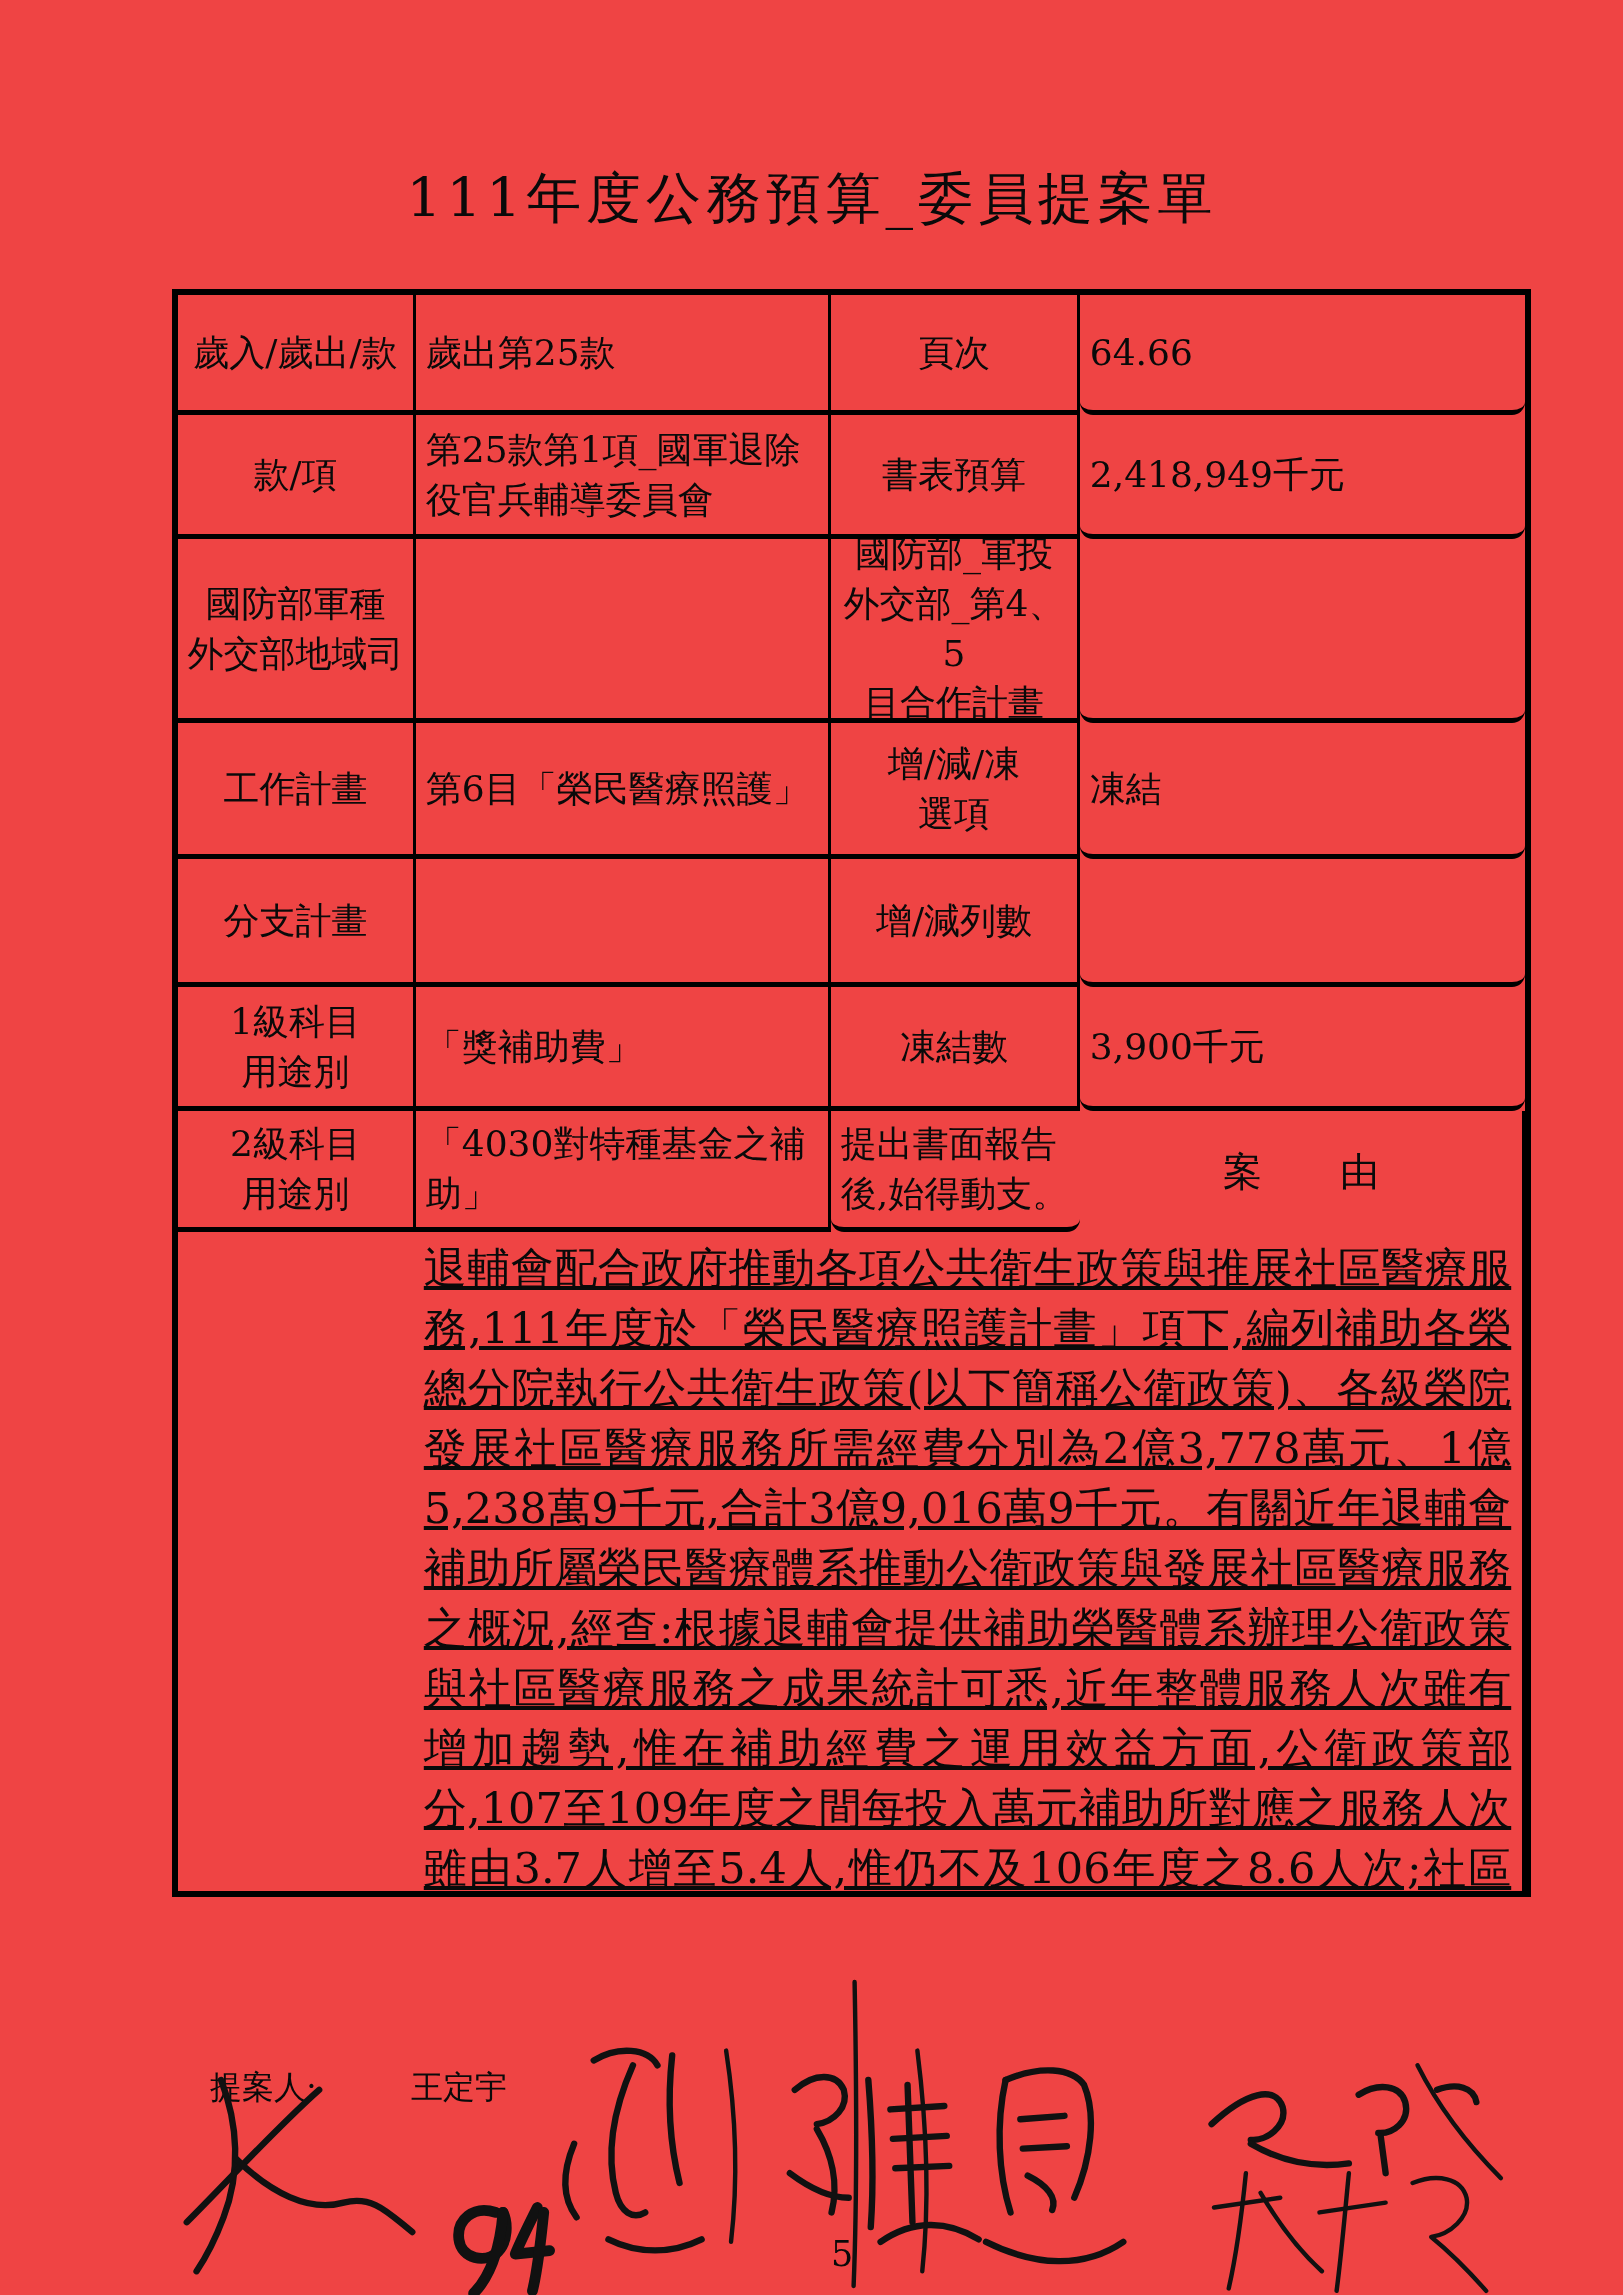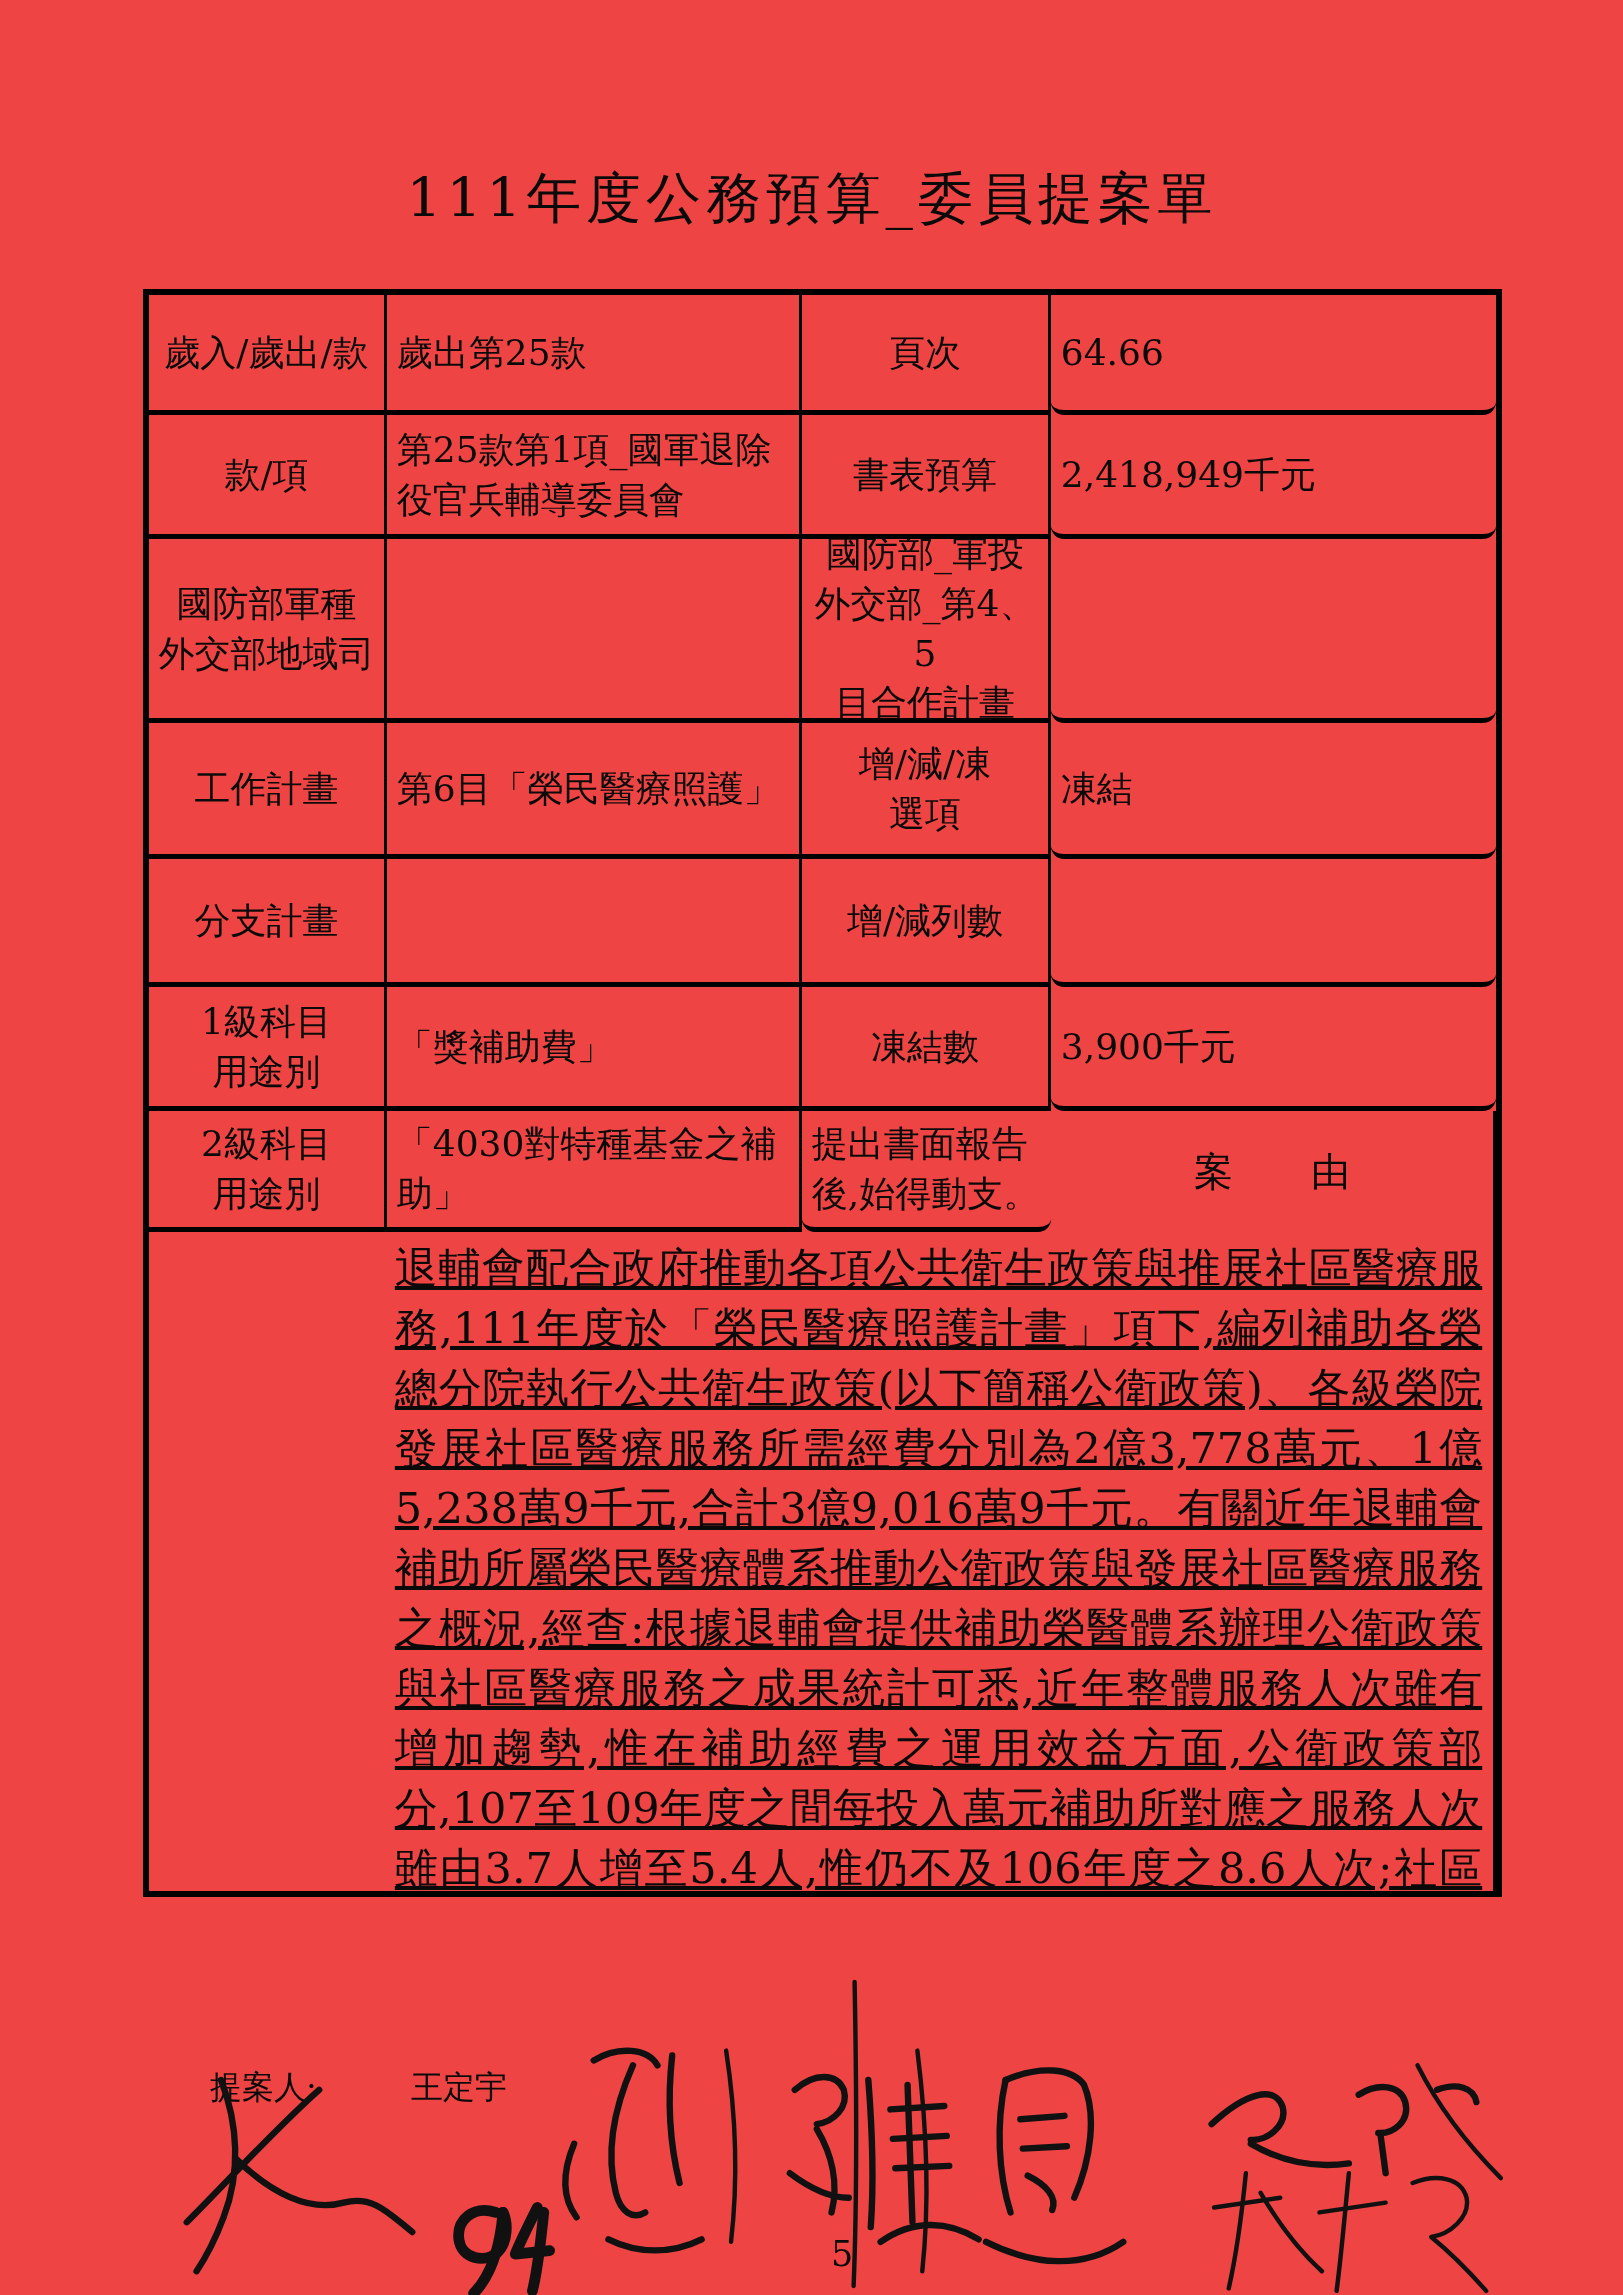--- a/index.html
+++ b/index.html
@@ -5,21 +5,21 @@
   html,body{margin:0;padding:0;background:#e8e8e8;}
   .page{
     position:relative;width:1624px;height:2295px;background:#ef4444;
     font-family:"DejaVu Serif","Liberation Serif",serif;color:#0a0a0a;overflow:hidden;
   }
   .doc-title{
     position:absolute;top:162px;left:0;width:100%;text-align:center;
     font-size:55px;letter-spacing:4.9px;white-space:nowrap;
   }
   .budget-table{
-    position:absolute;left:143px;top:289px;width:1359px;height:1608px;
+    position:absolute;left:172px;top:289px;width:1359px;height:1608px;
     box-sizing:border-box;border:6.9px solid #000;
     display:grid;
     grid-template-columns:238px 415px 249px auto;
     grid-template-rows:120px 124px 184px 136px 128px 124px 121px auto;
   }
   .cell{
     box-sizing:border-box;border-right:3.4px solid #000;border-bottom:5.9px solid #000;
     display:flex;align-items:center;justify-content:center;
     font-size:36px;line-height:1.38;text-align:center;white-space:pre-line;
     padding:2.9px 6.9px;overflow:hidden;

